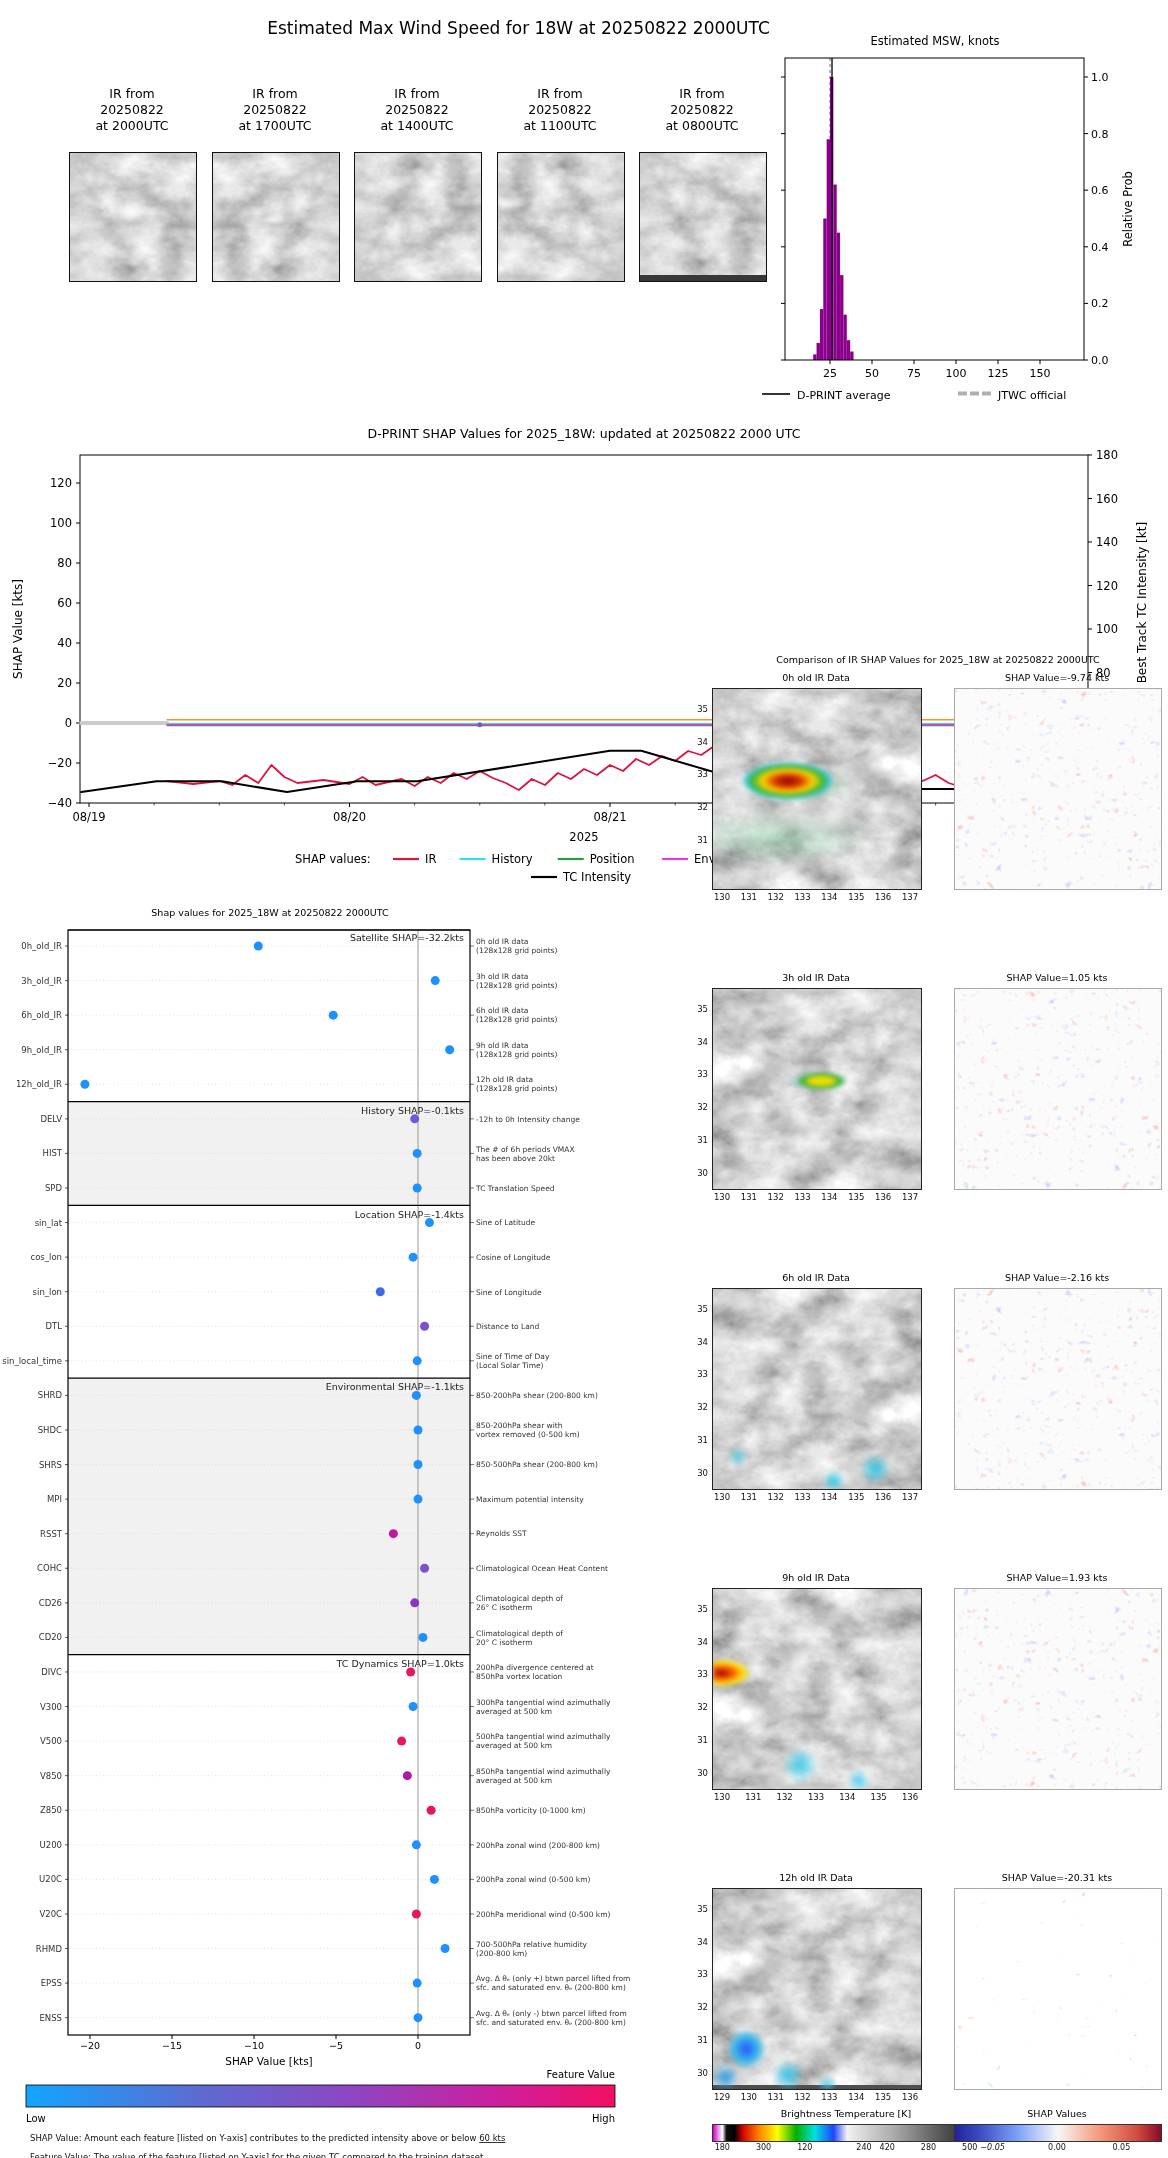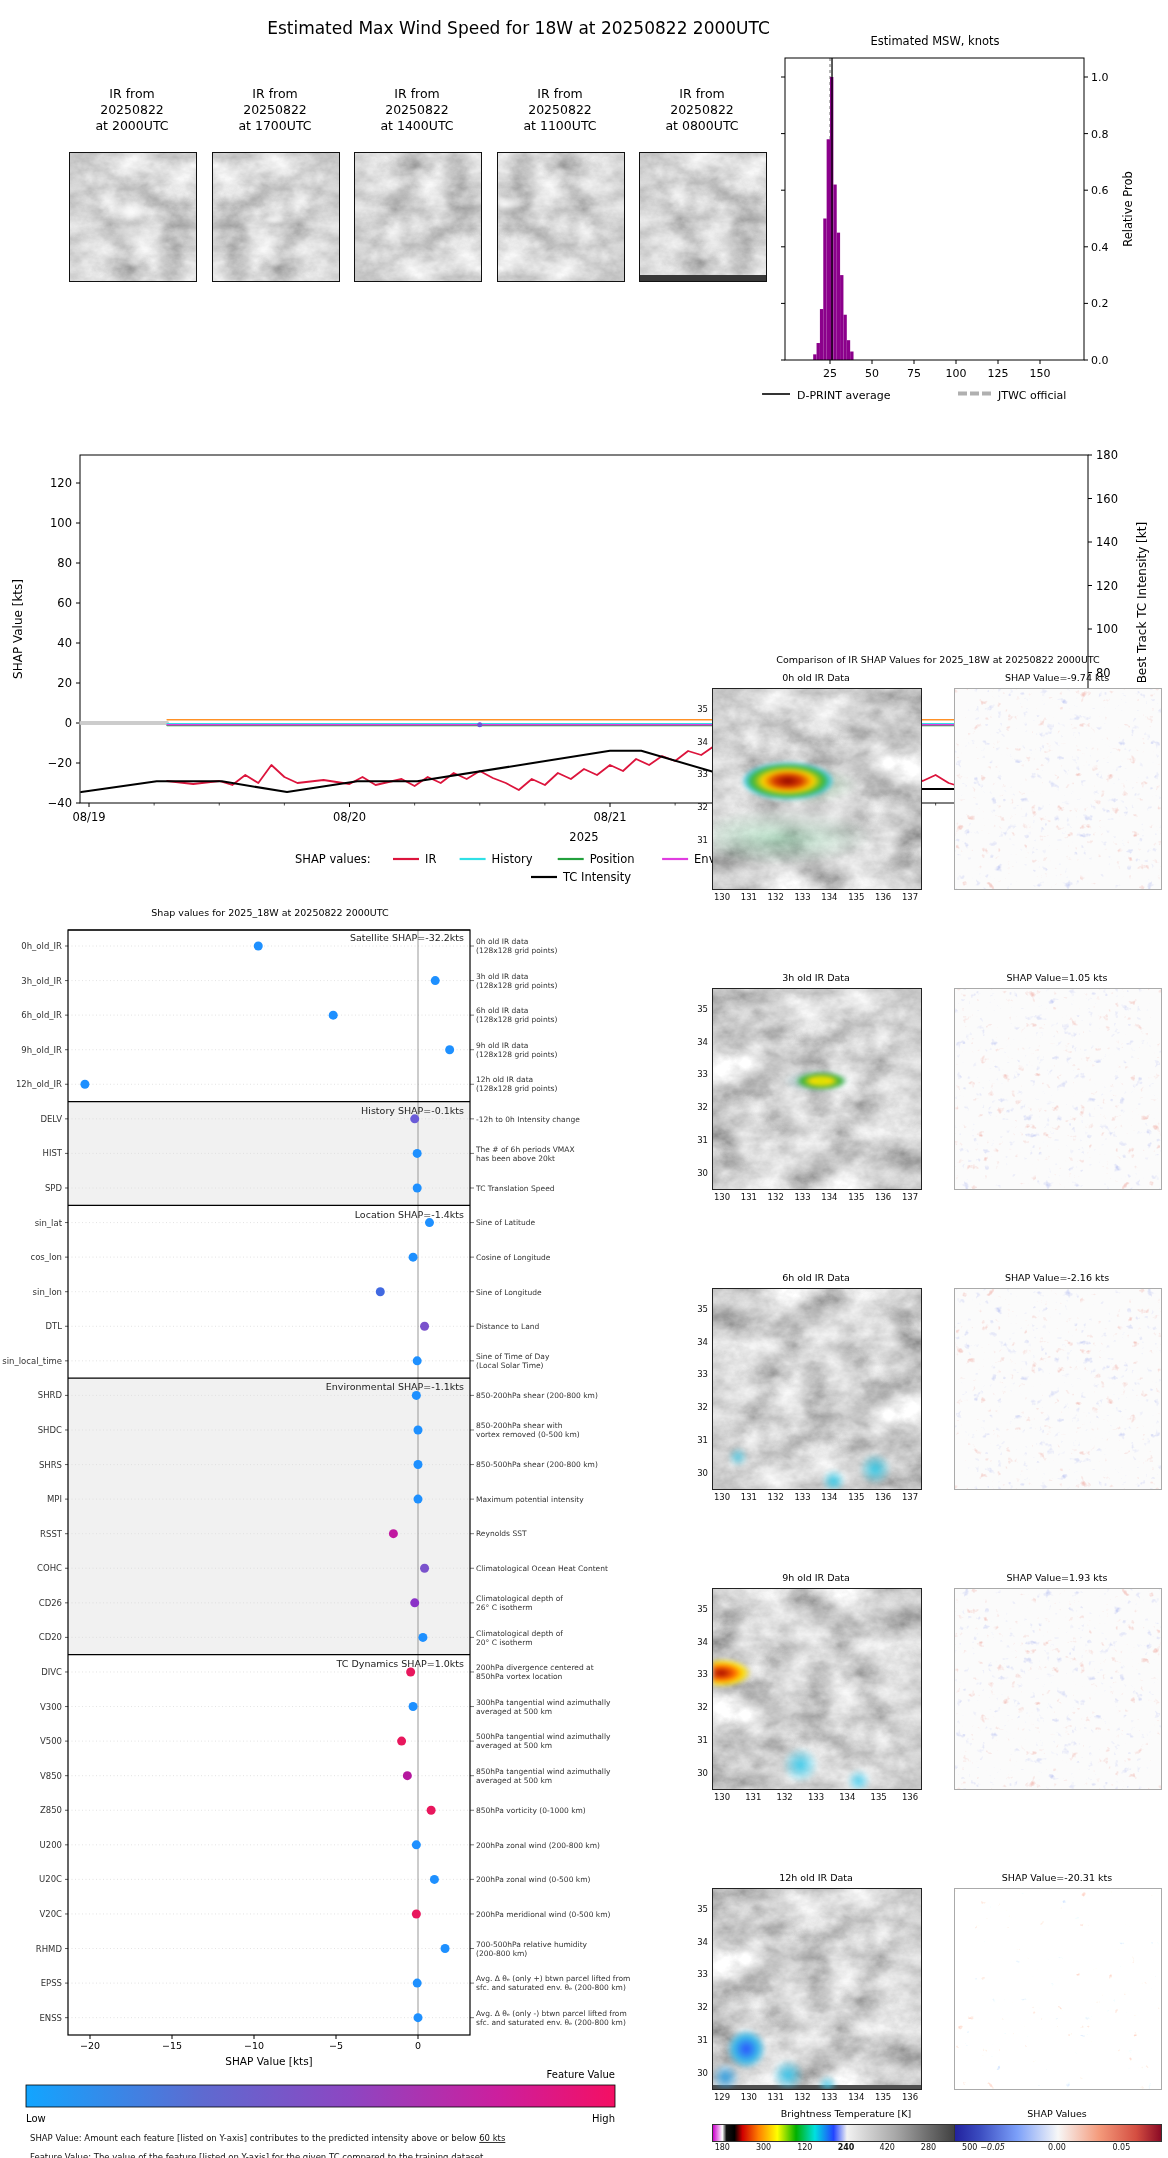--- a/index.html
+++ b/index.html
@@ -173,20 +173,21 @@
       <text x="340" y="347" font-size="11" fill="#000" text-anchor="middle">150</text>
       <text x="432" y="179" font-size="11.5" fill="#000" text-anchor="middle" transform="rotate(-90 432 179)">Relative Prob</text>
       <line x1="62" y1="364" x2="90" y2="364" stroke="#000" stroke-width="1.6"></line>
       <text x="97" y="368.5" font-size="11" fill="#000" text-anchor="start">D-PRINT average</text>
       <rect x="258" y="361.5" width="9" height="4" fill="#b0b0b0"></rect>
       <rect x="270" y="361.5" width="9" height="4" fill="#b0b0b0"></rect>
       <rect x="282" y="361.5" width="9" height="4" fill="#b0b0b0"></rect>
       <text x="298" y="368.5" font-size="11" fill="#000" text-anchor="start">JTWC official</text>
     </svg>
 
+  <div class="abs ttl" id="ts-title">D-PRINT SHAP Values for 2025_18W: updated at 20250822 2000 UTC</div>
   <svg class="abs" id="ts-svg" style="left:0;top:430px" width="1168" height="470">
       <rect x="80" y="25" width="1008" height="348" fill="none" stroke="#000" stroke-width="1"></rect>
       <line x1="76" y1="53" x2="80" y2="53" stroke="#000"></line>
       <text x="72" y="57" font-size="11.5" fill="#000" text-anchor="end">120</text>
       <line x1="76" y1="93" x2="80" y2="93" stroke="#000"></line>
       <text x="72" y="97" font-size="11.5" fill="#000" text-anchor="end">100</text>
       <line x1="76" y1="133" x2="80" y2="133" stroke="#000"></line>
       <text x="72" y="137" font-size="11.5" fill="#000" text-anchor="end">80</text>
       <line x1="76" y1="173" x2="80" y2="173" stroke="#000"></line>
       <text x="72" y="177" font-size="11.5" fill="#000" text-anchor="end">60</text>
@@ -646,21 +647,21 @@
       <div class="abs maplab" style="left: 790.571px; top: 2092px; width: 24px; text-align: center;">132</div>
       <div class="abs maplab" style="left: 817.429px; top: 2092px; width: 24px; text-align: center;">133</div>
       <div class="abs maplab" style="left: 844.286px; top: 2092px; width: 24px; text-align: center;">134</div>
       <div class="abs maplab" style="left: 871.143px; top: 2092px; width: 24px; text-align: center;">135</div>
       <div class="abs maplab" style="left: 898px; top: 2092px; width: 24px; text-align: center;">136</div>
       <div class="abs ttl maptitle" style="left: 712px; top: 2108px; width: 268px;">Brightness Temperature [K]</div>
       <div class="abs cb" id="btcb" style="left: 712px; top: 2124px; width: 268px;"></div>
       <div class="abs cbtick" style="left: 707.308px; top: 2143px;">180</div>
       <div class="abs cbtick" style="left: 748.538px; top: 2143px;">300</div>
       <div class="abs cbtick" style="left: 789.769px; top: 2143px;">120</div>
-      <div class="abs cbtick" style="left: 831px; top: 2143px; font-weight: bold;">240</div>
+      <div class="abs cbtick" style="left: 849px; top: 2143px;">240</div>
       <div class="abs cbtick" style="left: 872.231px; top: 2143px;">420</div>
       <div class="abs cbtick" style="left: 913.462px; top: 2143px;">280</div>
       <div class="abs cbtick" style="left: 954.692px; top: 2143px;">500</div>
       <div class="abs ttl maptitle" style="left: 954px; top: 2108px; width: 206px;">SHAP Values</div>
       <div class="abs cb" id="shapcb" style="left: 954px; top: 2124px; width: 206px;"></div>
       <div class="abs cbtick" style="left: 977.625px; top: 2143px; font-style: italic;">−0.05</div>
       <div class="abs cbtick" style="left: 1042px; top: 2143px;">0.00</div>
       <div class="abs cbtick" style="left: 1106.38px; top: 2143px;">0.05</div>
     </div>
 

